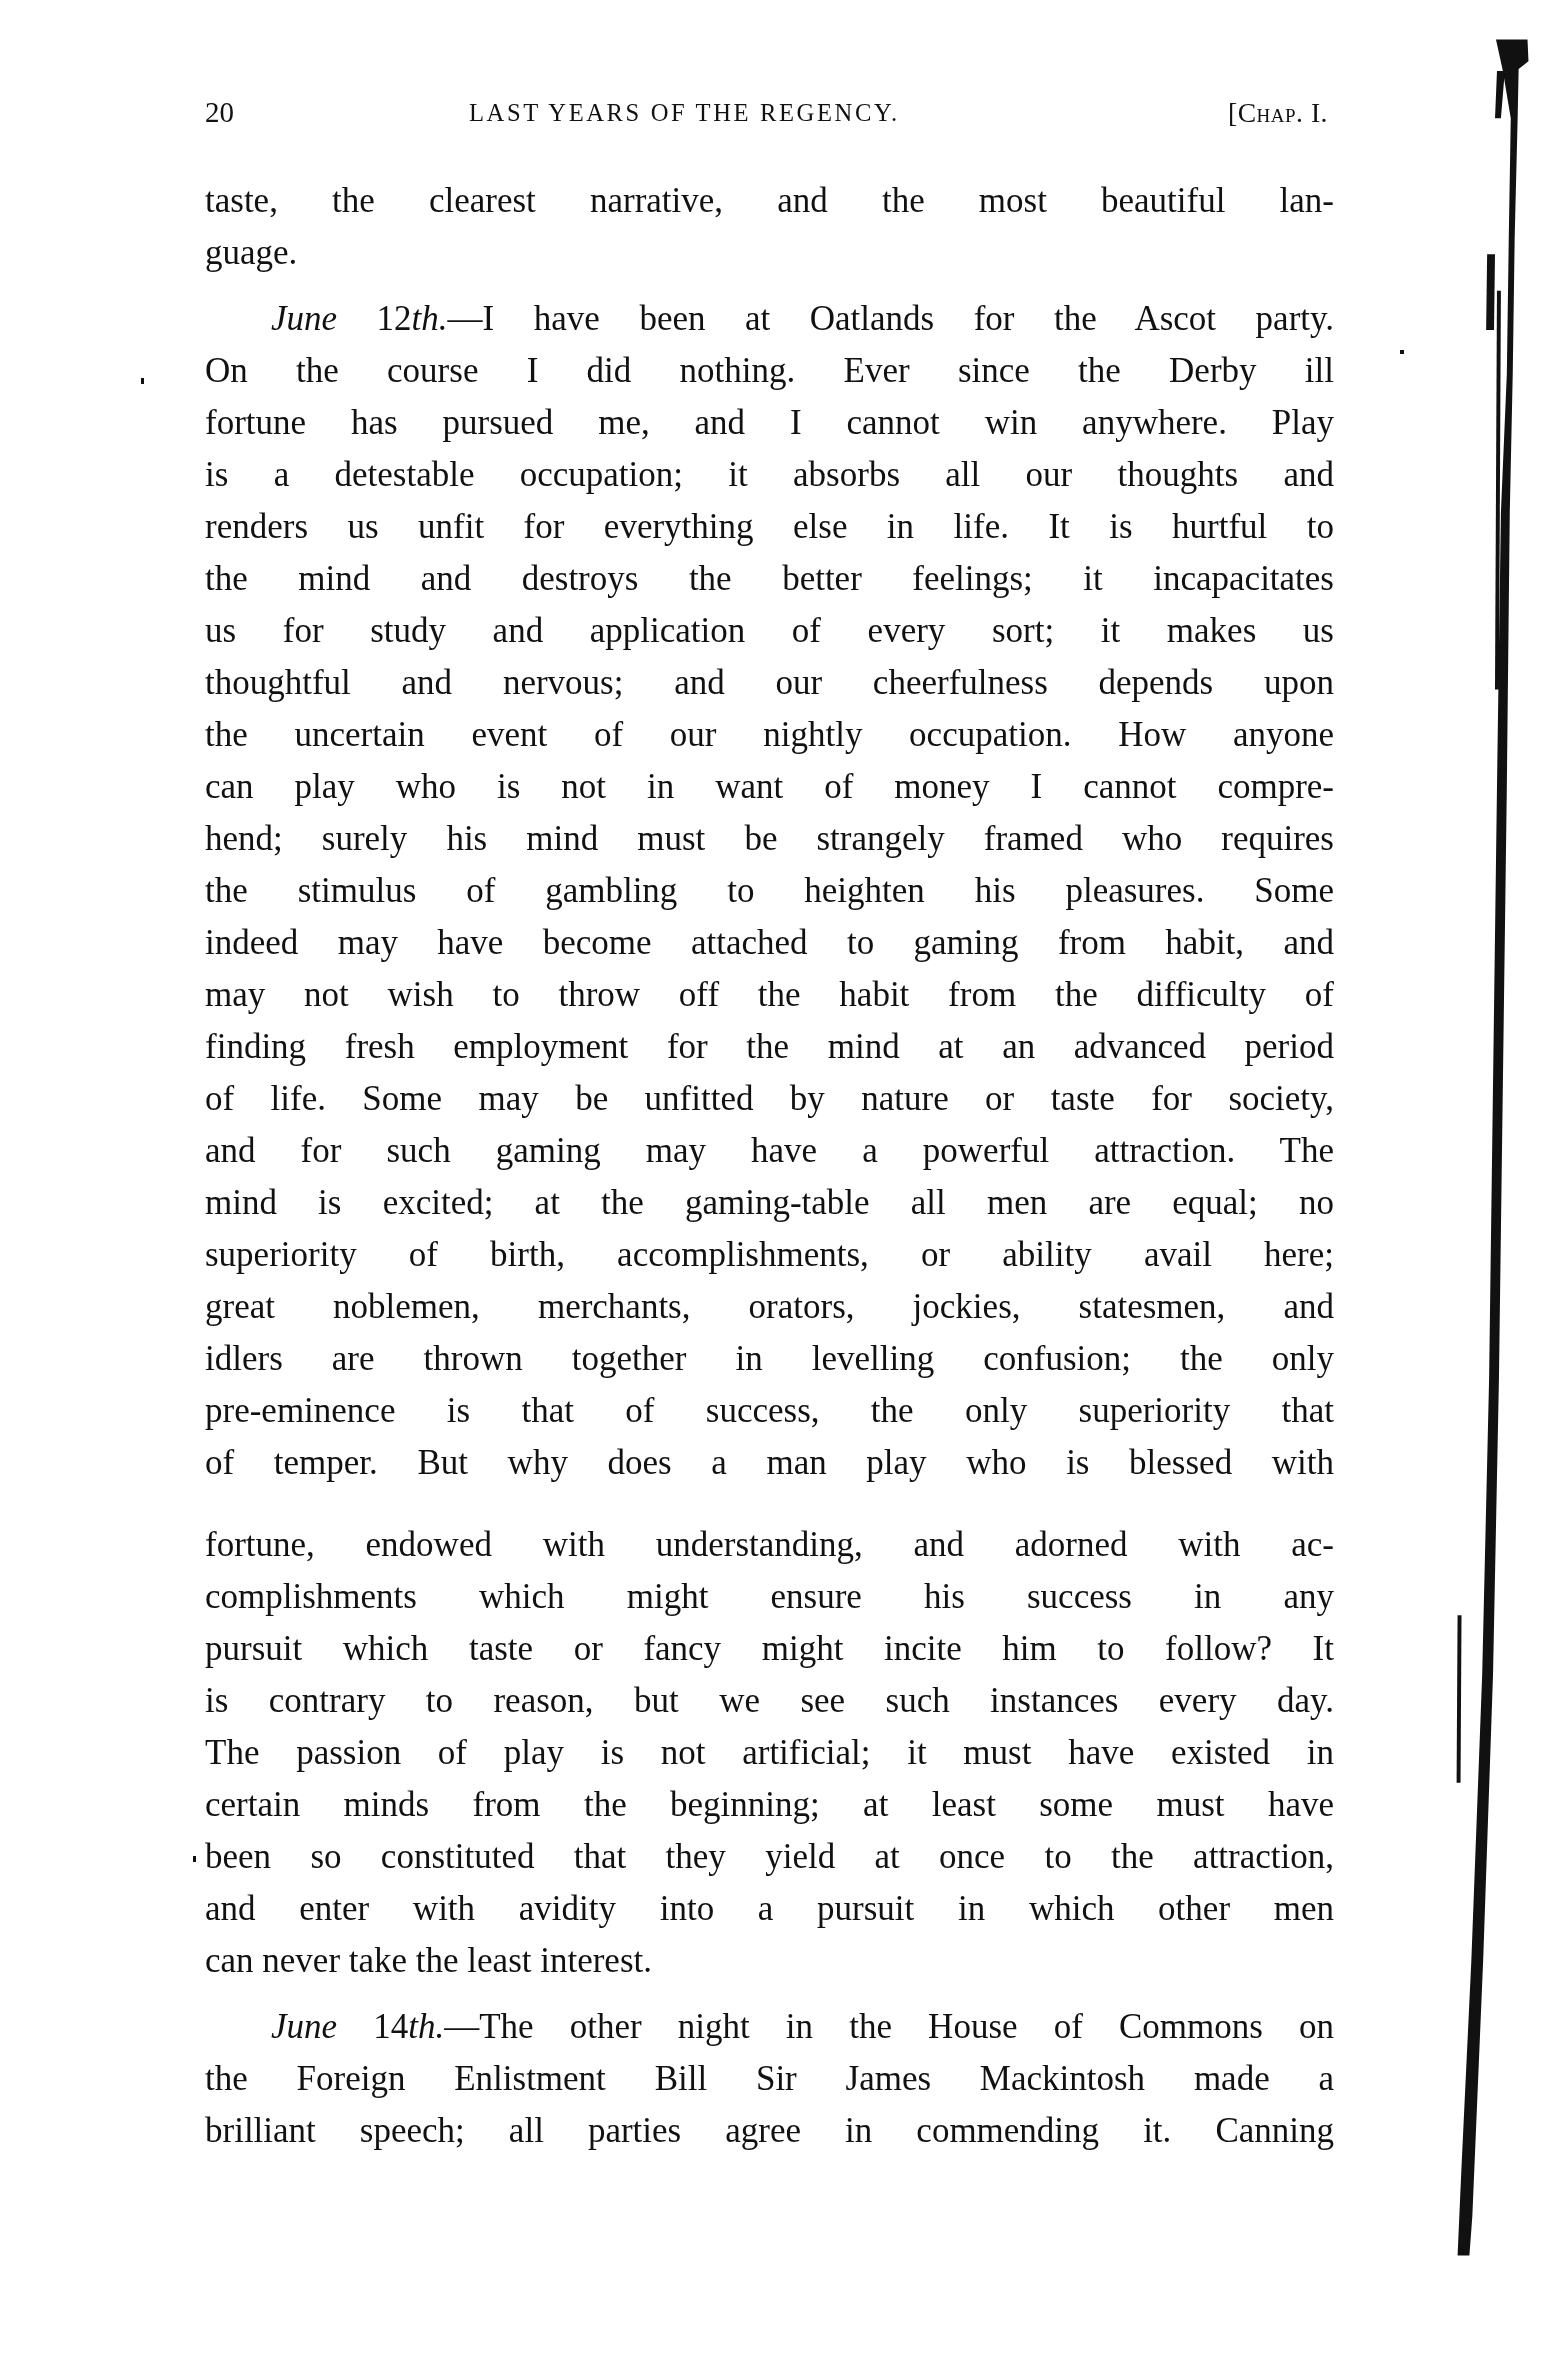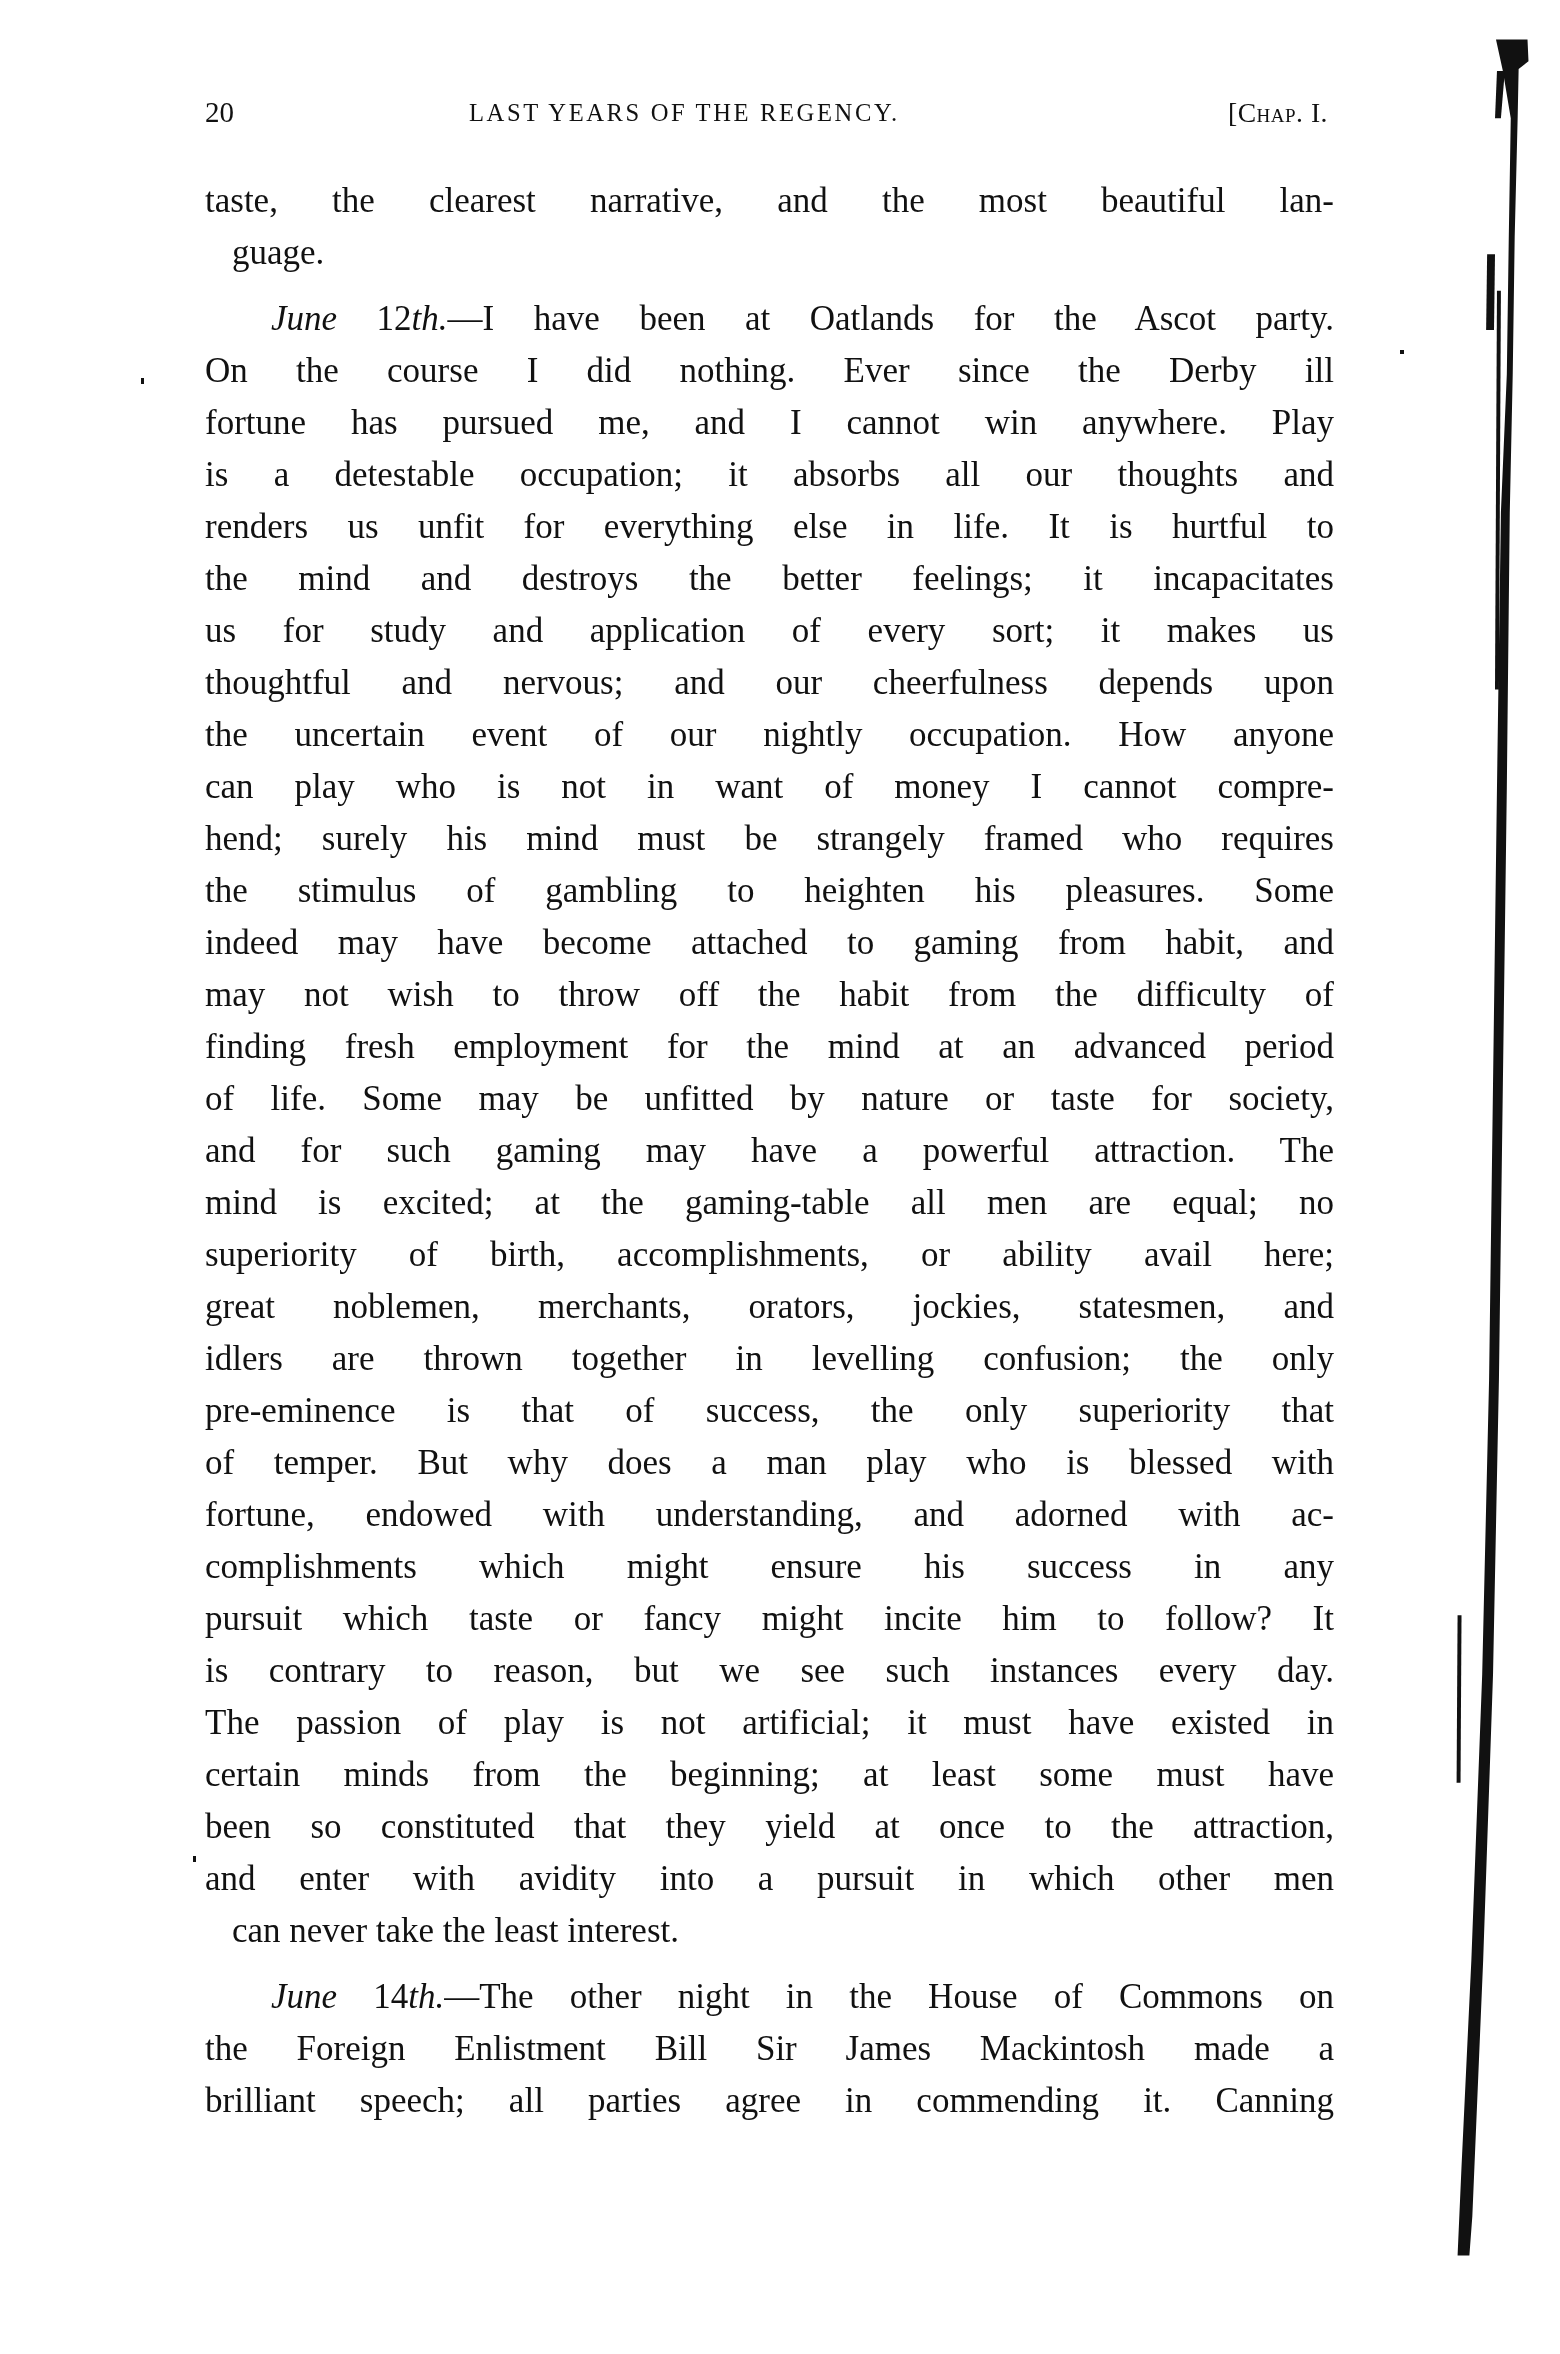--- a/index.html
+++ b/index.html
@@ -9,21 +9,21 @@
 
   .running-head { position: absolute; left: 205px; top: 95px; width: 1123px; height: 35px;
                   font-size: 26.6px; line-height: 35px; }
   .folio { position: absolute; left: 0; top: 0; font-size: 29px; }
   .running-title { position: absolute; left: 264px; top: 0; letter-spacing: 2.6px; font-size: 24.6px; }
   .chapter-ref { position: absolute; right: 0; top: 0; font-variant: small-caps; font-size: 27.6px; letter-spacing: 0.5px; }
 
   .body-text { position: absolute; left: 205px; top: 175px; width: 1129px; }
   .line { display: block; height: 52px; line-height: 52px; font-size: 35px;
           white-space: nowrap; text-align: justify; text-align-last: justify; overflow: visible; }
-  .line.last { text-align-last: left; margin-left: 27px; }
+  .line.last { text-align-last: left; }
   .line.indent { padding-left: 66px; box-sizing: border-box; margin-top: 14px; }
   .it { font-style: italic; }
 
   
   .binding { position: absolute; top: 0; left: 0; width: 1560px; height: 2354px; pointer-events: none; }
   .speck { position: absolute; background: #111; }
 </style>
 </head>
 <body>
 
@@ -54,21 +54,21 @@
       <div class="line" style="white-space: normal; word-spacing: 0px;"><span>may not wish to throw off the habit from the difficulty of</span></div>
       <div class="line" style="white-space: normal; word-spacing: 0px;"><span>finding fresh employment for the mind at an advanced period</span></div>
       <div class="line" style="white-space: normal; word-spacing: 0px;"><span>of life.  Some may be unfitted by nature or taste for society,</span></div>
       <div class="line" style="white-space: normal; word-spacing: 0px;"><span>and for such gaming may have a powerful attraction.  The</span></div>
       <div class="line" style="white-space: normal; word-spacing: 0px;"><span>mind is excited; at the gaming-table all men are equal; no</span></div>
       <div class="line" style="white-space: normal; word-spacing: 0px;"><span>superiority of birth, accomplishments, or ability avail here;</span></div>
       <div class="line" style="white-space: normal; word-spacing: 0px;"><span>great noblemen, merchants, orators, jockies, statesmen, and</span></div>
       <div class="line" style="white-space: normal; word-spacing: 0px;"><span>idlers are thrown together in levelling confusion; the only</span></div>
       <div class="line" style="white-space: normal; word-spacing: 0px;"><span>pre-eminence is that of success, the only superiority that</span></div>
       <div class="line" style="white-space: normal; word-spacing: 0px;"><span>of temper.  But why does a man play who is blessed with</span></div>
-      <div class="line" style="white-space: normal; word-spacing: 0px;"><span>fortune, endowed with understanding, and adorned with ac-</span></div>
+      <div class="line" style="white-space: normal; word-spacing: 0px; margin-top: 30px;"><span>fortune, endowed with understanding, and adorned with ac-</span></div>
       <div class="line" style="white-space: normal; word-spacing: 0px;"><span>complishments which might ensure his success in any</span></div>
       <div class="line" style="white-space: normal; word-spacing: 0px;"><span>pursuit which taste or fancy might incite him to follow?  It</span></div>
       <div class="line" style="white-space: normal; word-spacing: 0px; font-family: Liberation Serif, serif;"><span>is contrary to reason, but we see such instances every day.</span></div>
       <div class="line" style="white-space: normal; word-spacing: 0px;"><span>The passion of play is not artificial; it must have existed in</span></div>
       <div class="line" style="white-space: normal; word-spacing: 0px;"><span>certain minds from the beginning; at least some must have</span></div>
       <div class="line" style="white-space: normal; word-spacing: 0px;"><span>been so constituted that they yield at once to the attraction,</span></div>
       <div class="line" style="white-space: normal; word-spacing: 0px;"><span>and enter with avidity into a pursuit in which other men</span></div>
       <div class="line last" style="white-space: normal; word-spacing: 0px;"><span>can never take the least interest.</span></div>
       <div class="line indent" style="white-space: normal; word-spacing: 0px;"><span class="it">June</span><span> 14</span><span class="it">th.</span><span>—The other night in the House of Commons on</span></div>
       <div class="line" style="white-space: normal; word-spacing: 0px;"><span>the Foreign Enlistment Bill Sir James Mackintosh made a</span></div>

